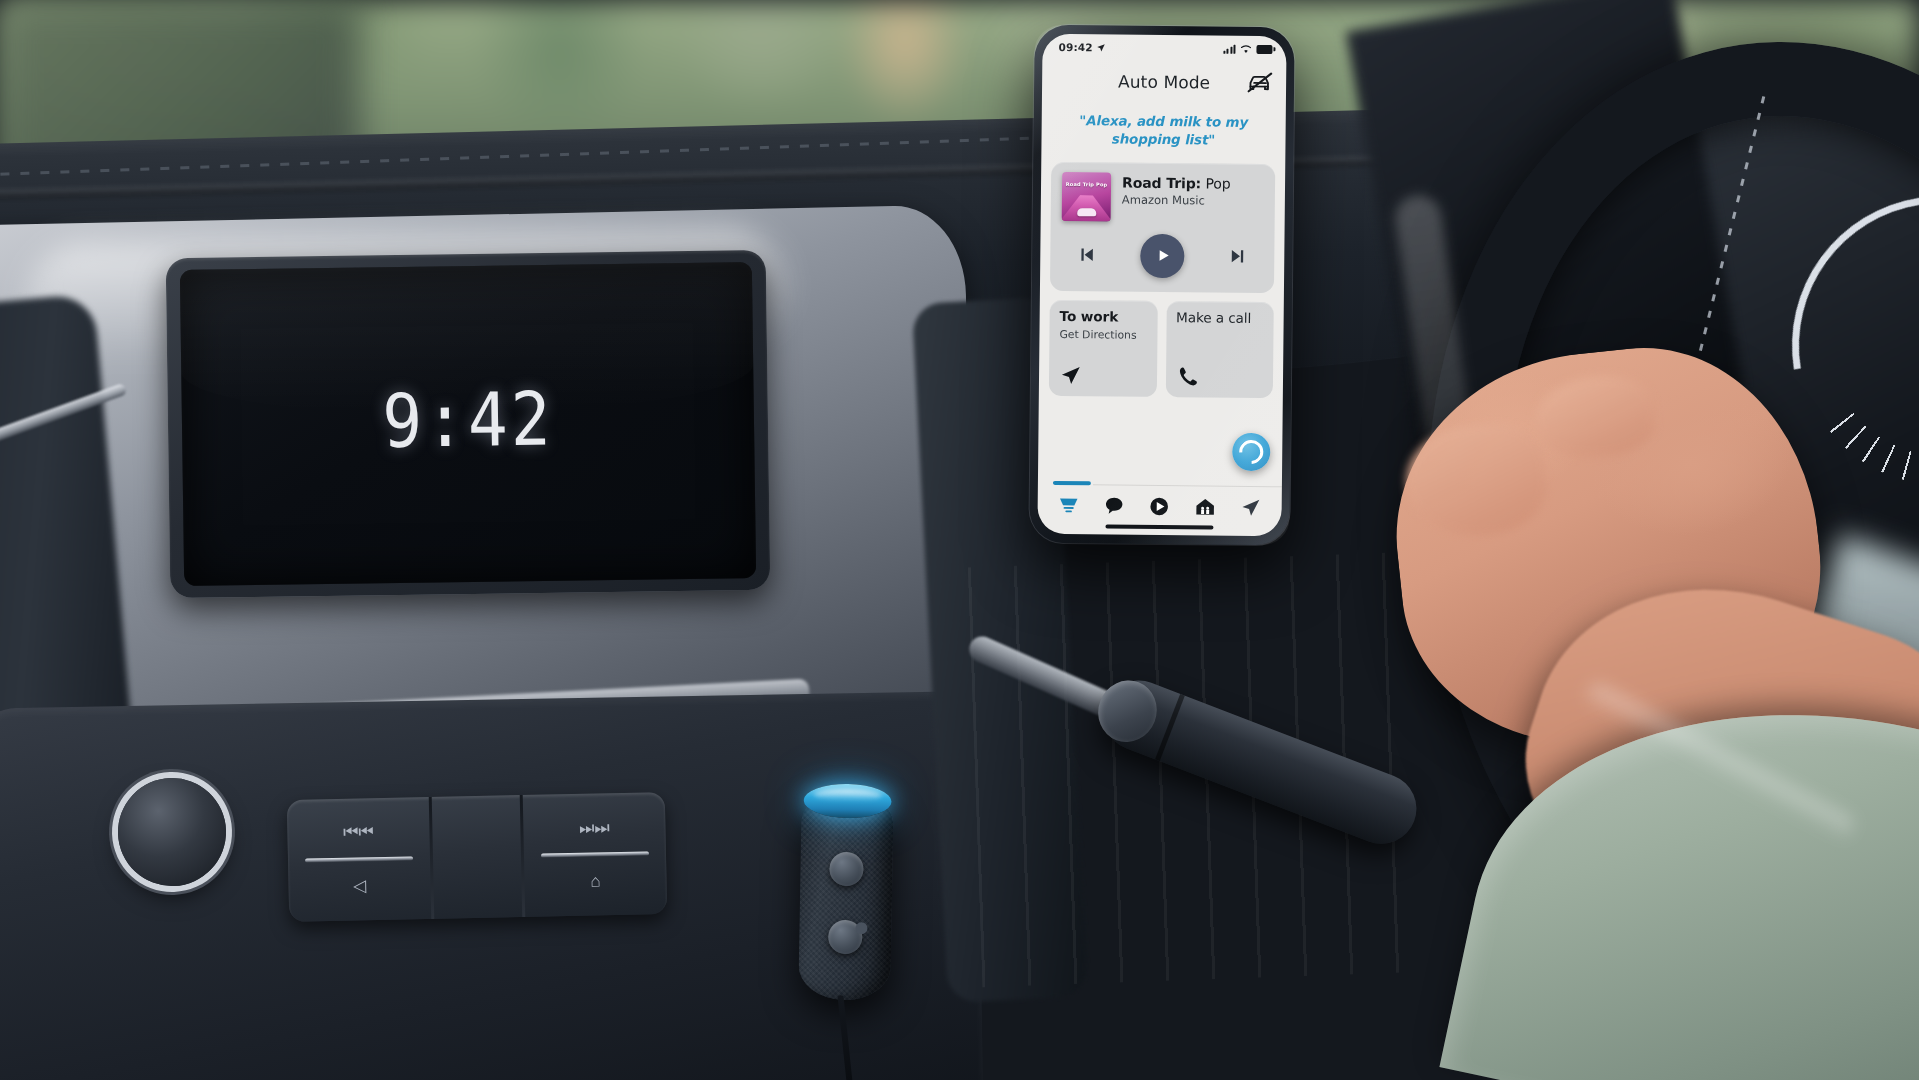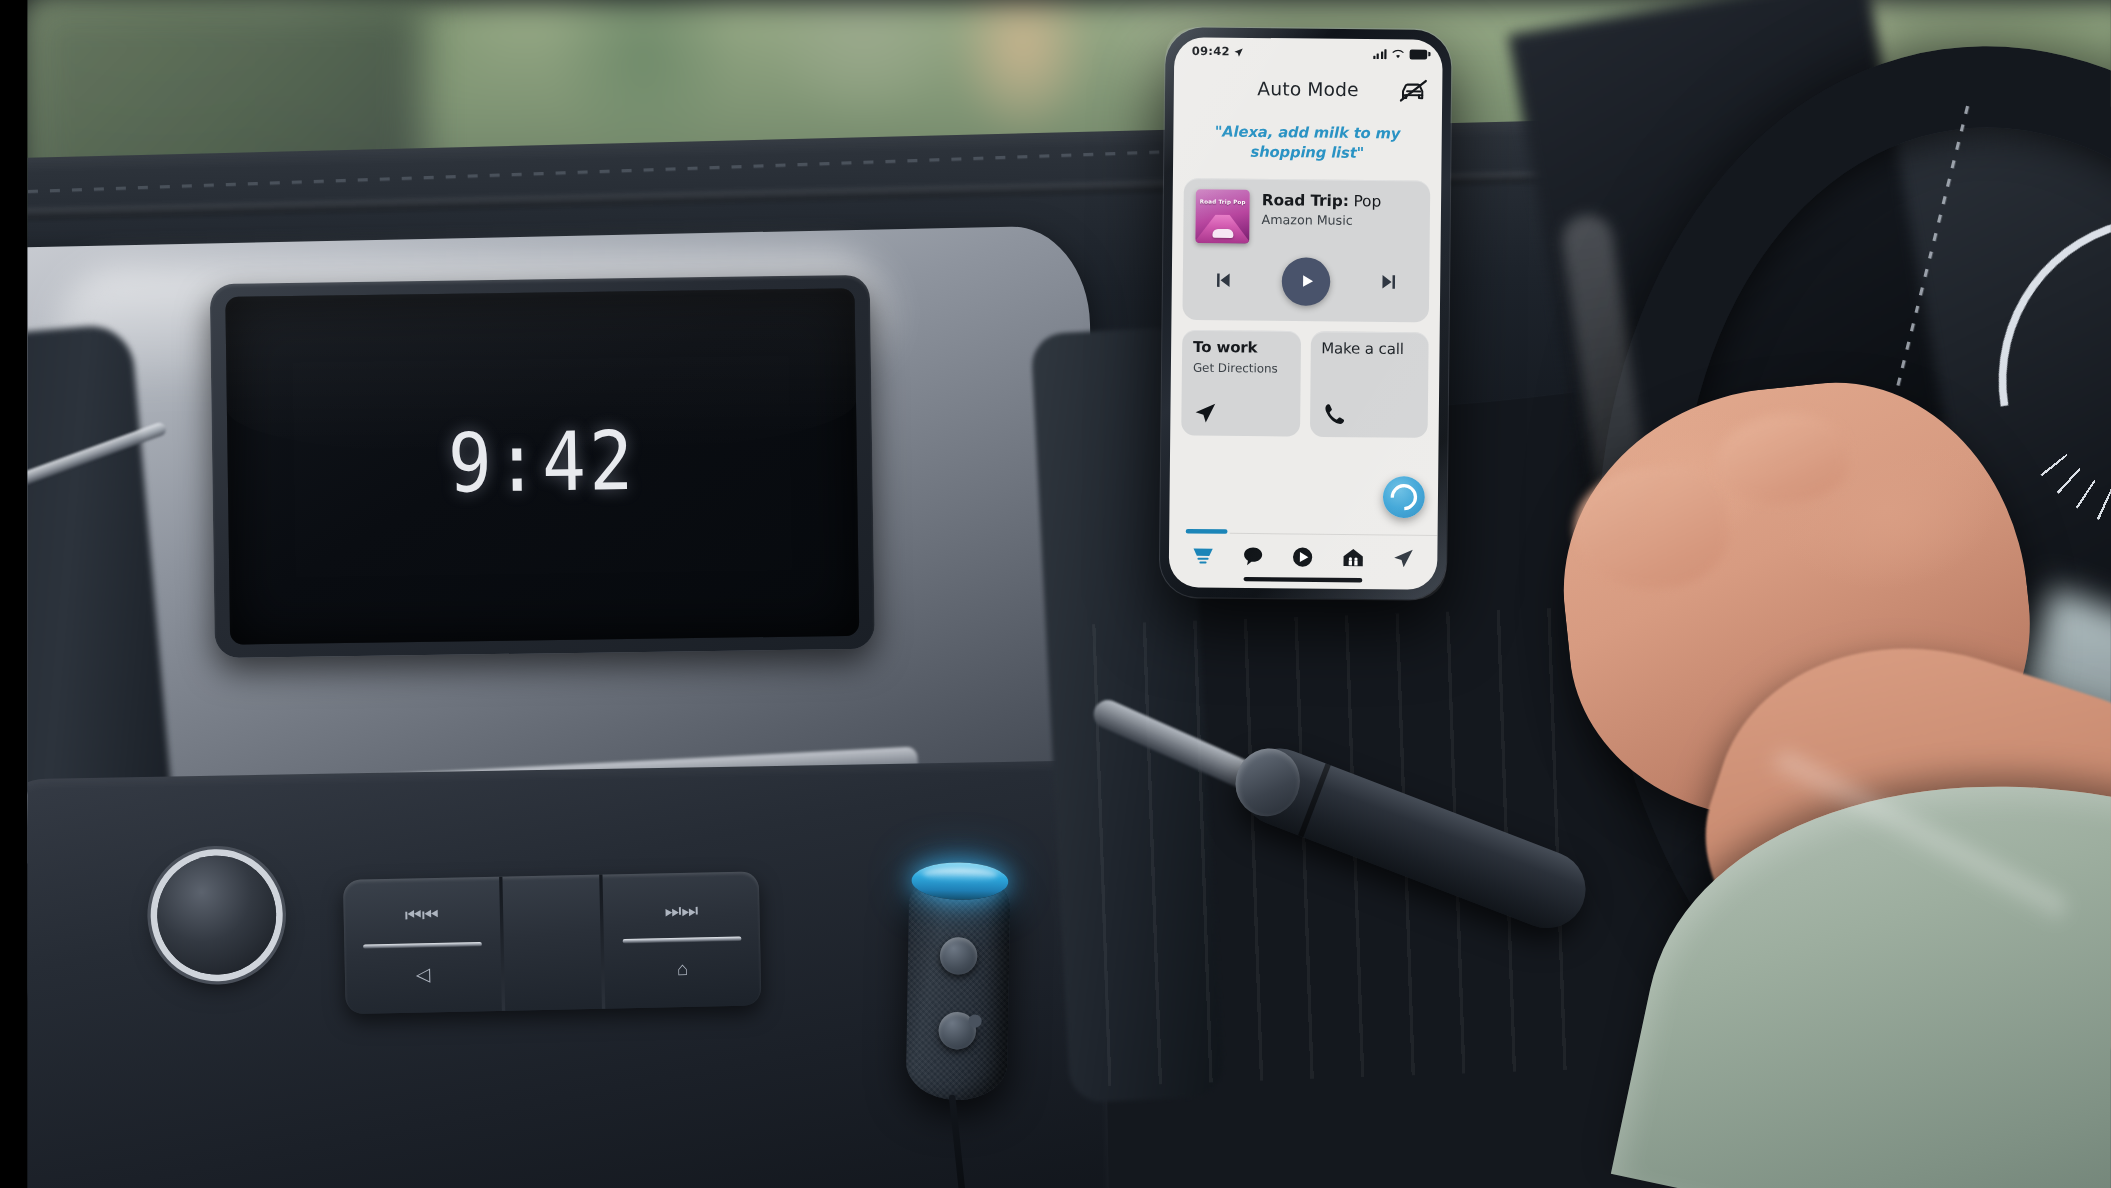--- a/index.html
+++ b/index.html
@@ -4,21 +4,21 @@
 <title>Alexa Auto Mode in car</title>
 <style>
   * { margin:0; padding:0; box-sizing:border-box; }
   html,body{ background:#000; }
   body{
     width:1919px; height:1080px; overflow:hidden; position:relative;
     font-family:"Liberation Sans", sans-serif;
   }
 
   
-  .scene{ position:absolute; inset:0; overflow:hidden; background:#14181e;margin-left:25px; }
+  .scene{ position:absolute; inset:0; overflow:hidden; background:#14181e; }
 
   
   .bg-outdoor{
     position:absolute; left:0; top:0; width:1919px; height:230px;
     background:
       radial-gradient(ellipse 180px 140px at 120px 40px, #8ba07a 0%, rgba(139,160,122,0) 70%),
       radial-gradient(ellipse 150px 130px at 330px 30px, #7d9470 0%, rgba(125,148,112,0) 70%),
       radial-gradient(ellipse 120px 150px at 560px 50px, #6f8a6a 0%, rgba(111,138,106,0) 72%),
       radial-gradient(ellipse 130px 120px at 760px 30px, #9aa98c 0%, rgba(154,169,140,0) 70%),
       radial-gradient(ellipse 90px 120px at 905px 40px, #c9b48e 0%, rgba(201,180,142,0) 72%),

